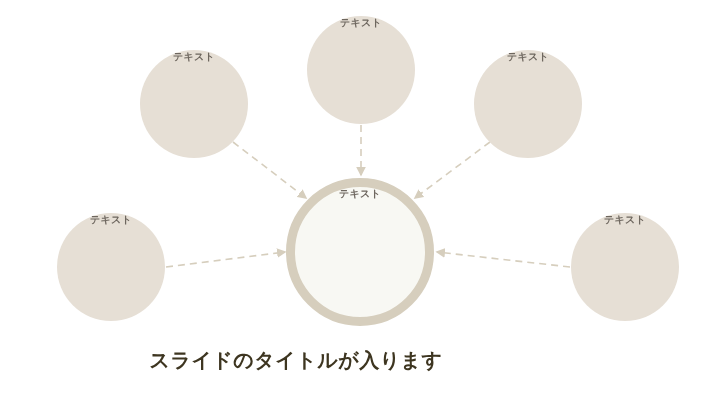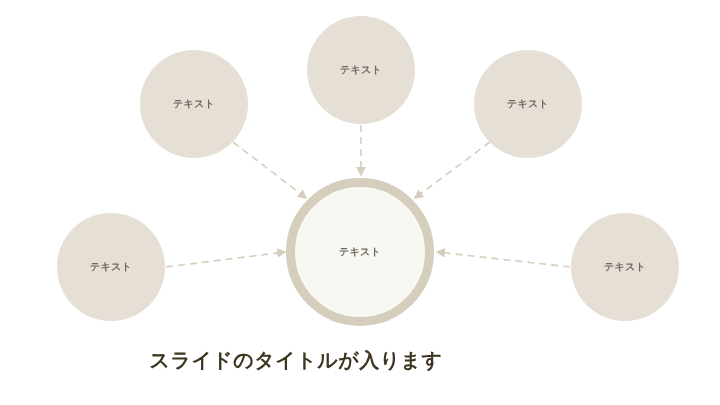--- a/index.html
+++ b/index.html
@@ -1,19 +1,19 @@
 <!DOCTYPE html>
 <html><head>
 <meta charset="utf-8">
 <style>
   html, body { margin:0; padding:0; }
   body { width:720px; height:405px; background:#ffffff; position:relative; overflow:hidden;
          font-family:"DejaVu Sans", "Liberation Sans", sans-serif; }
   svg.links { position:absolute; left:0; top:0; width:720px; height:405px; }
-  .node { position:absolute; border-radius:50%; display:flex; align-items:center; justify-content:center;
+  .node { position:absolute; border-radius:50%; display:flex; justify-content:center;
           box-sizing:border-box; }
   .node.outer { width:108px; height:108px; background:#e6dfd5; }
   .node-label { font-size:10px; font-weight:bold; color:#6e675f; letter-spacing:0.3px; }
   .node.center { width:148px; height:148px; background:#f8f8f3; border:9px solid #d6cebd; }
   .title { position:absolute; left:0; width:592px; top:347px; text-align:center;
            font-size:20px; font-weight:bold; color:#3d3520; letter-spacing:0.5px; }
 </style>
 </head>
 <body>
 

